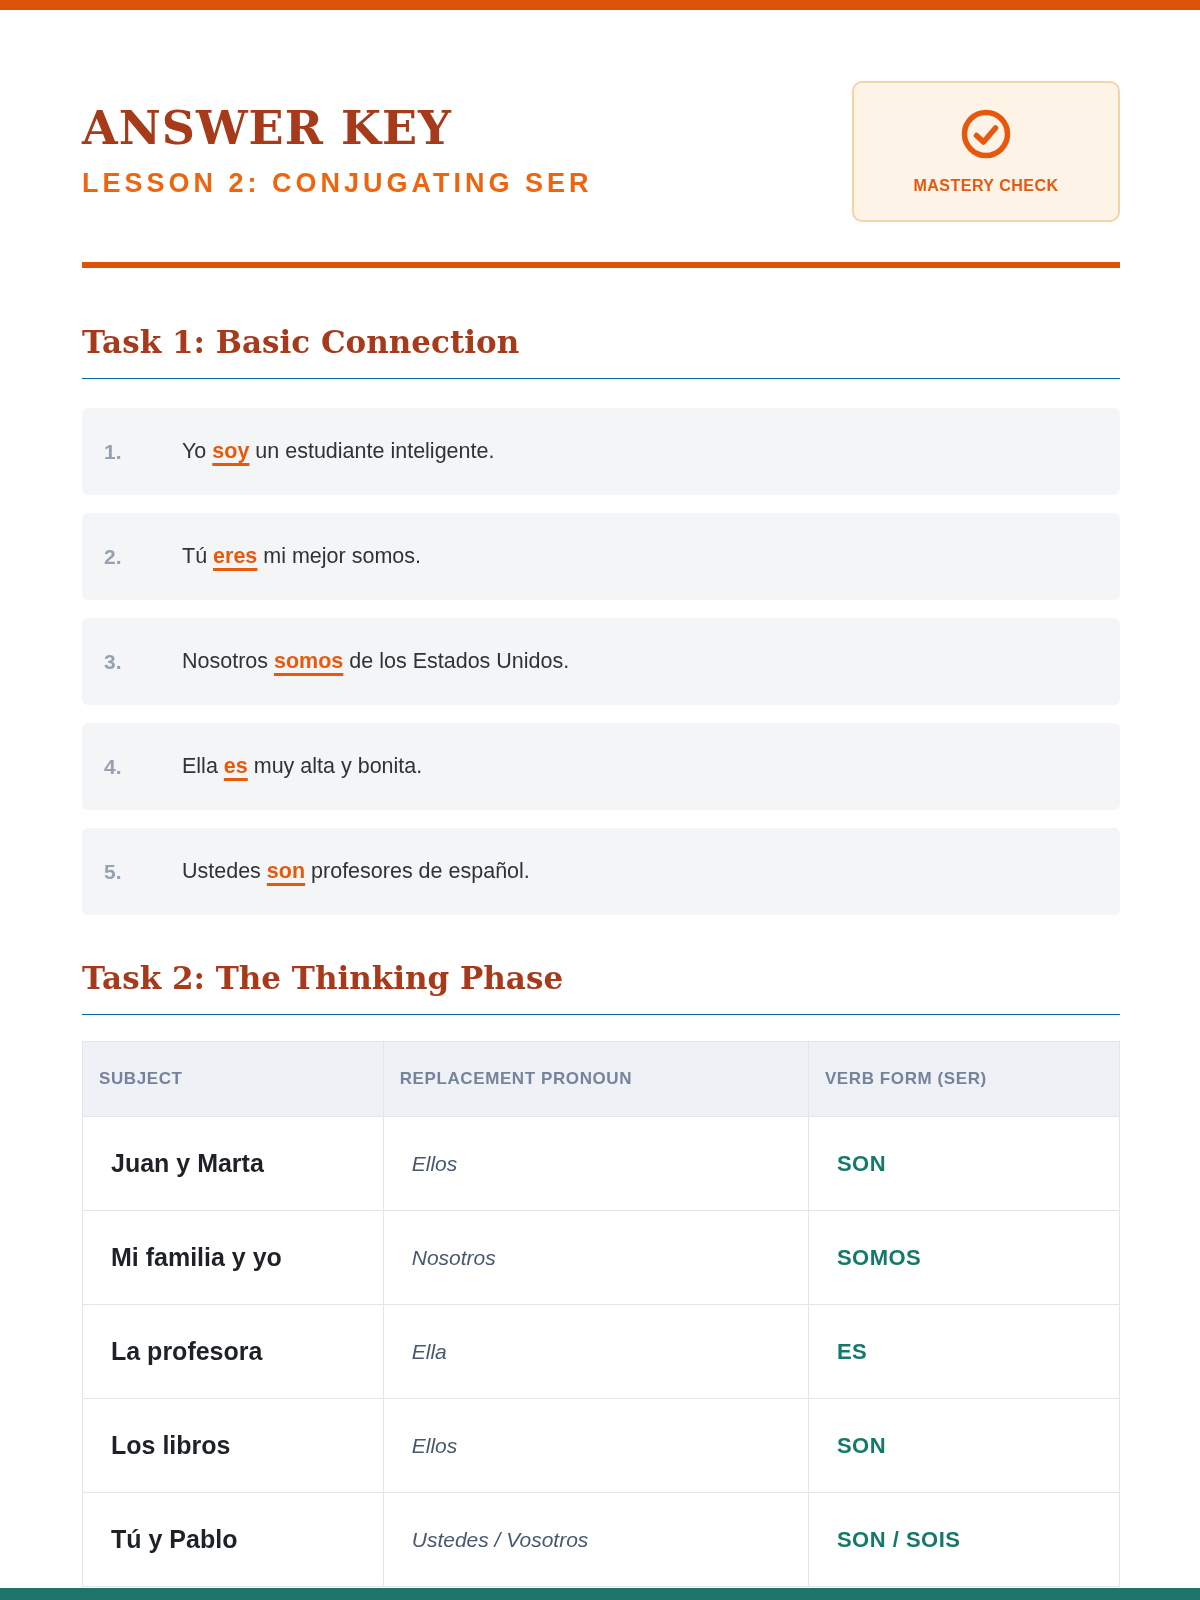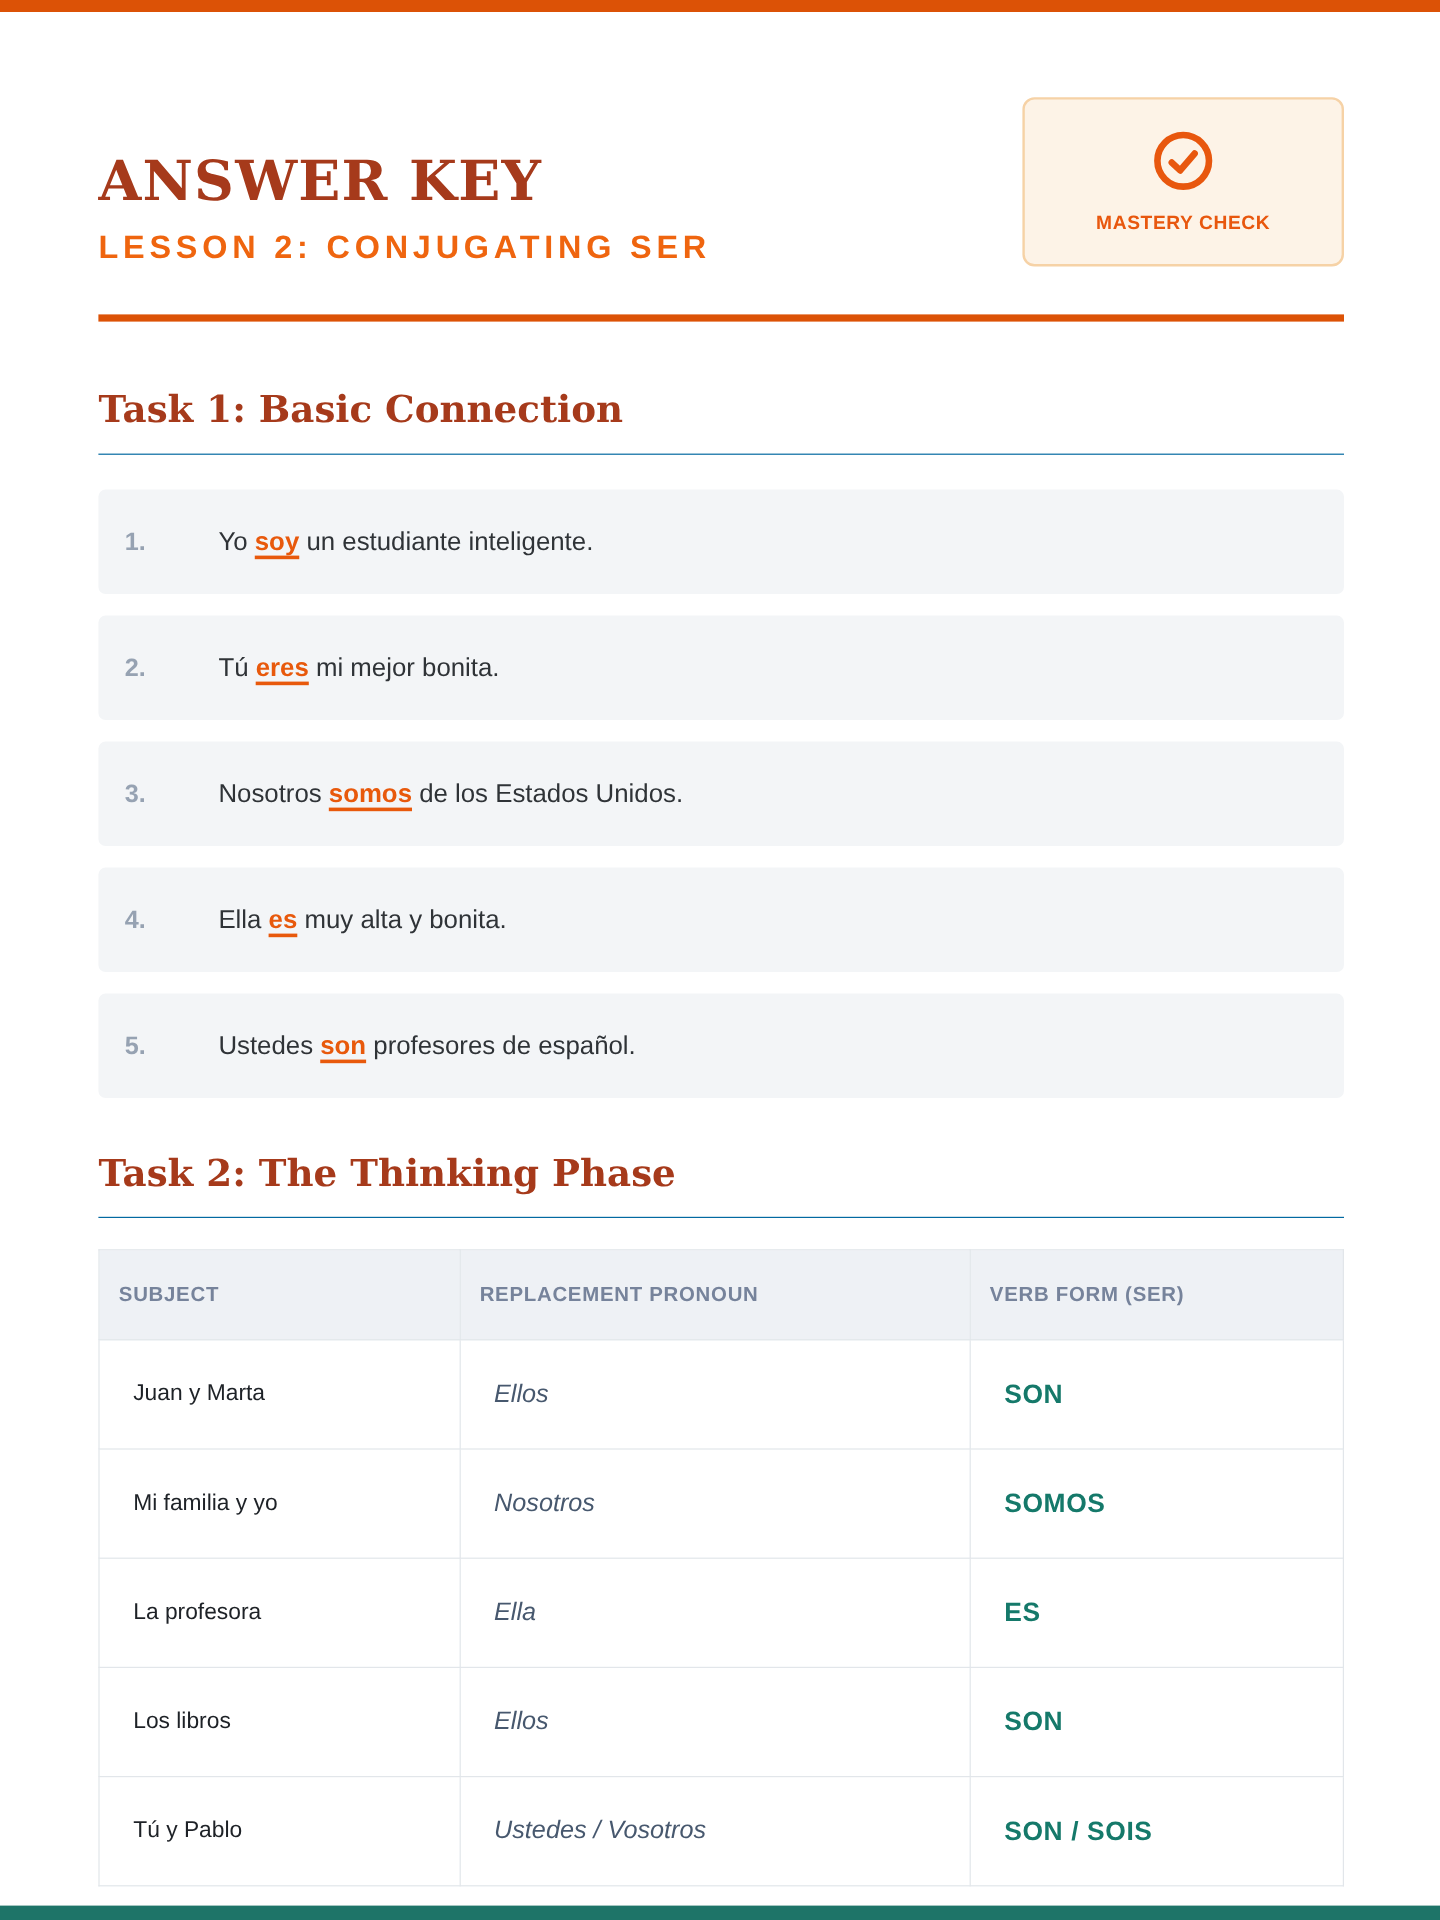--- a/index.html
+++ b/index.html
@@ -15,21 +15,21 @@
     position:absolute; top:0; left:0; width:1200px; height:10px;
     background:#DC5206;
   }
   .bottom-bar {
     position:absolute; bottom:0; left:0; width:1200px; height:12px;
     background:#1E7468;
   }
   .page { padding:80px 80px 0 82px; }
 
   
-  header { display:flex; justify-content:space-between; align-items:flex-end; }
+  header { display:flex; justify-content:space-between; align-items:center; }
   h1 {
     font-family:"DejaVu Serif", serif;
     font-size:46px; font-weight:bold; color:#A63A1B;
     letter-spacing:1px; line-height:1.1;
   }
   .subtitle {
     margin-top:14px;
     font-size:27px; font-weight:bold; color:#EF650F;
     letter-spacing:4px;
   }
@@ -87,21 +87,21 @@
   }
   th, td { border:1px solid #E2E6EA; text-align:left; vertical-align:middle; }
   th {
     background:#EEF1F5;
     color:#76839B;
     font-size:17px; font-weight:bold; letter-spacing:0.6px;
     padding:27px 16px;
   }
   td { padding:32px 28px; background:#ffffff; }
   col.c1 { width:29%; } col.c2 { width:41%; } col.c3 { width:30%; }
-  td.subject { font-size:19px; font-weight:normal; color:#1E2227; }
+  td.subject { font-size:25px; font-weight:bold; color:#1E2227; }
   td.pronoun { font-size:21px; font-style:italic; color:#47586E; }
   td.verb    { font-size:22px; font-weight:bold; color:#15796A; letter-spacing:0.5px; }
 </style>
 </head>
 <body>
 
 <div class="top-bar"></div>
 
 <div class="page">
 
@@ -127,21 +127,21 @@
     <h2>Task 1: Basic Connection</h2>
     <div class="items">
 
       <div class="item">
         <span class="num">1.</span>
         <span class="sentence"><span>Yo </span><span class="answer">soy</span><span> un estudiante inteligente.</span></span>
       </div>
 
       <div class="item">
         <span class="num">2.</span>
-        <span class="sentence"><span>Tú </span><span class="answer">eres</span><span> mi mejor bonita.</span></span>
+        <span class="sentence"><span>Tú </span><span class="answer">eres</span><span> mi mejor somos.</span></span>
       </div>
 
       <div class="item">
         <span class="num">3.</span>
         <span class="sentence"><span>Nosotros </span><span class="answer">somos</span><span> de los Estados Unidos.</span></span>
       </div>
 
       <div class="item">
         <span class="num">4.</span>
         <span class="sentence"><span>Ella </span><span class="answer">es</span><span> muy alta y bonita.</span></span>

